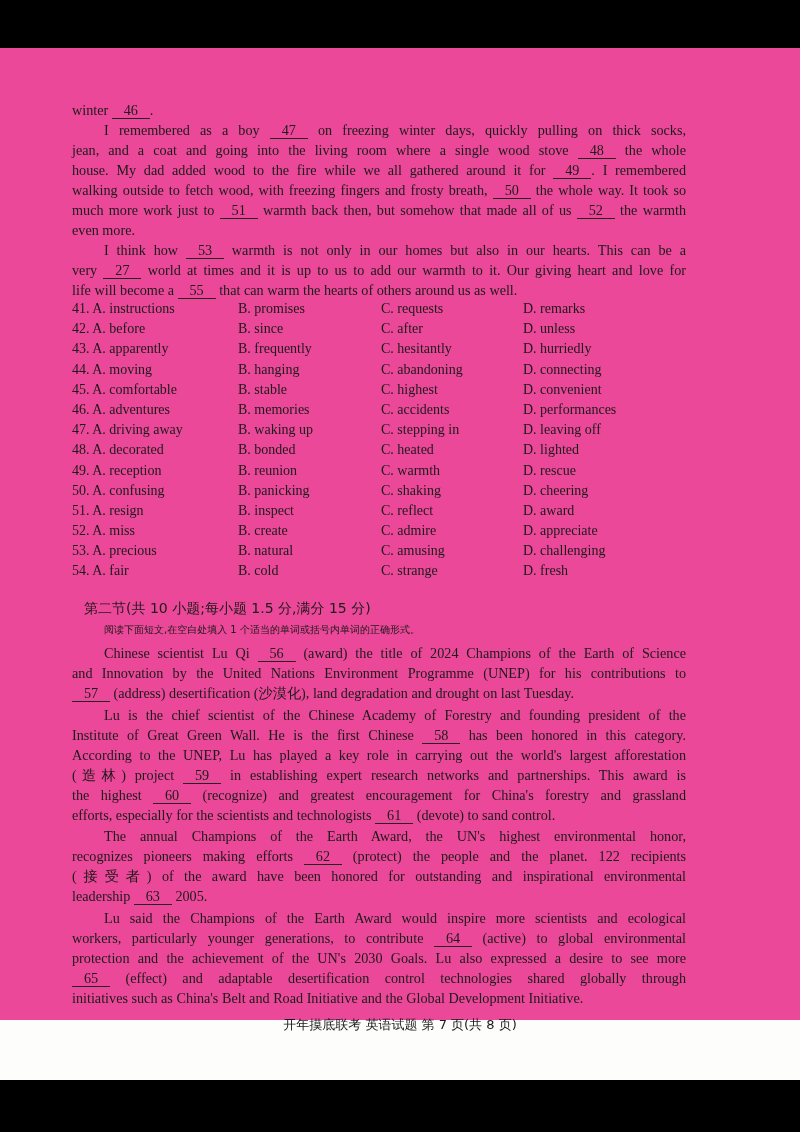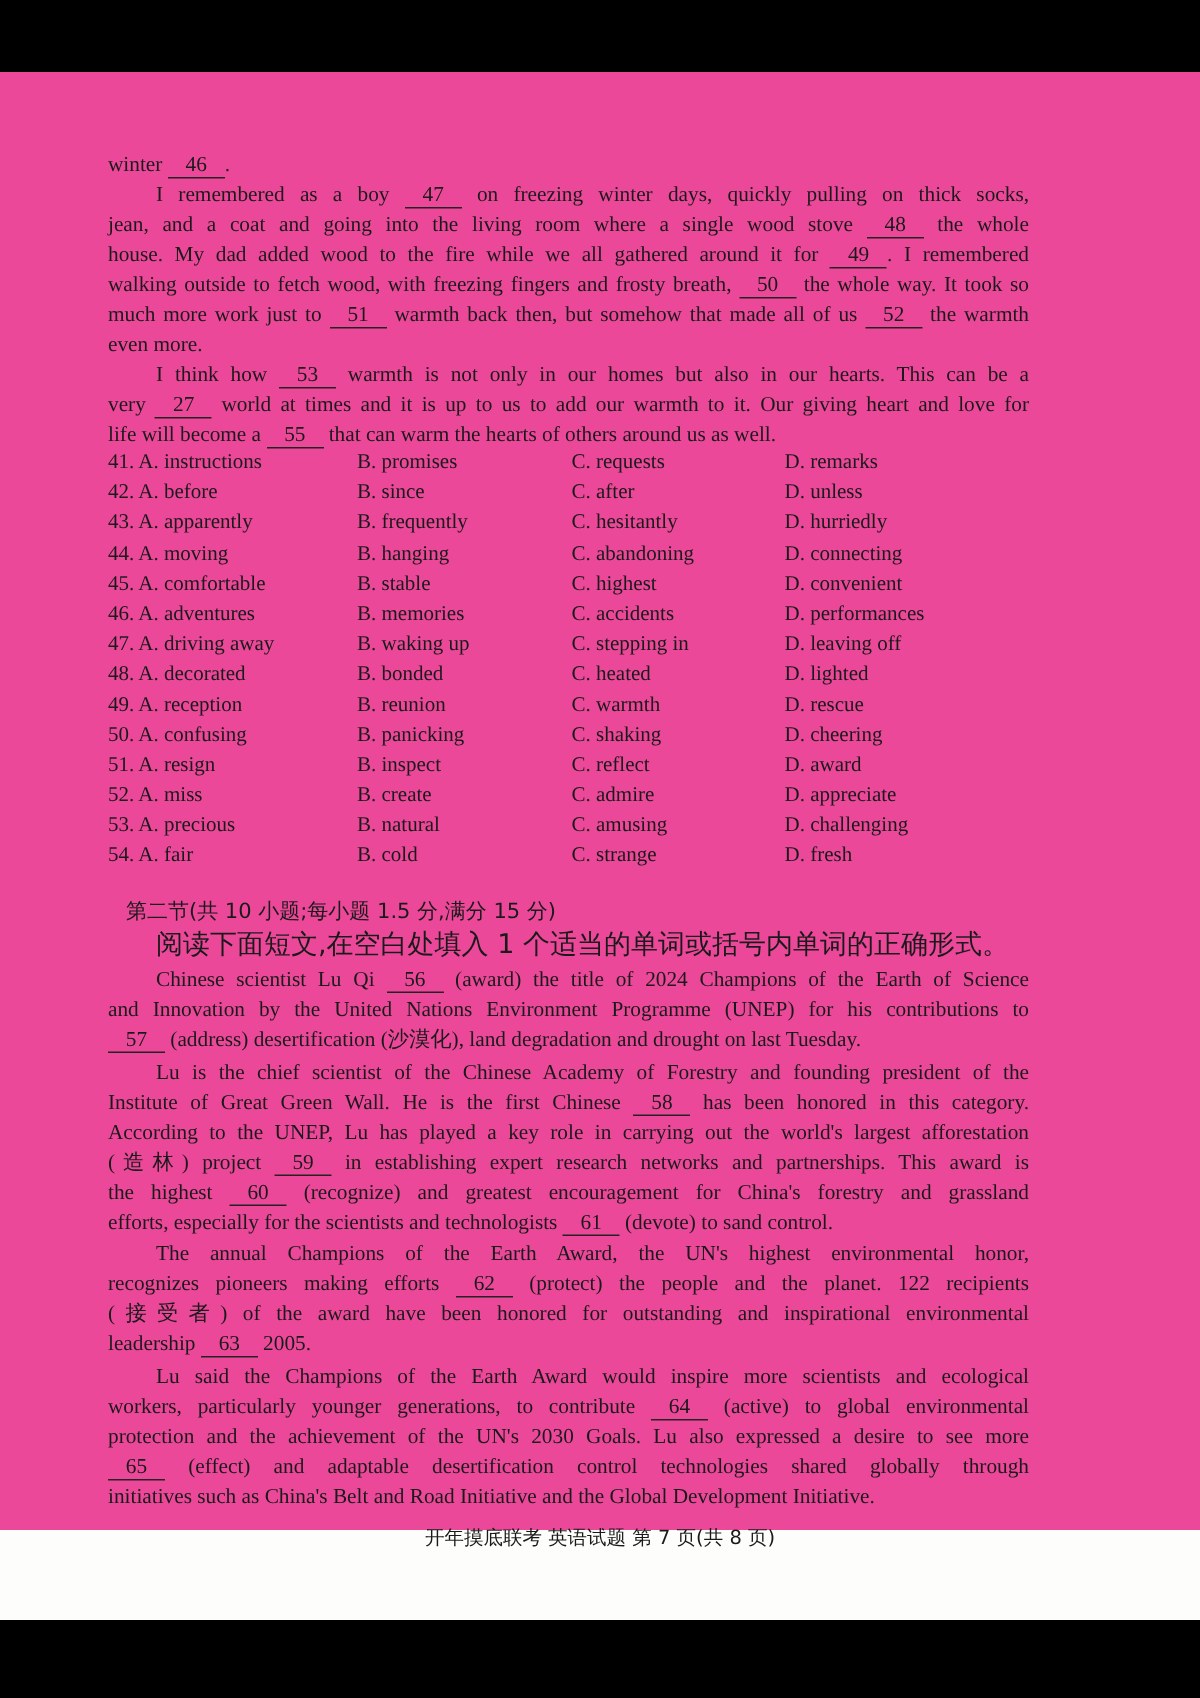--- a/index.html
+++ b/index.html
@@ -24,21 +24,21 @@
     line-height: 16px; padding: 0 2px; min-width: 34px; text-align-last: center;
   }
   .opts { position: absolute; left: 72px; width: 620px; font-size: 14px; line-height: 20.2px; }
   .opt-row { display: flex; height: 20.2px; }
   .opt-row span { display: inline-block; white-space: nowrap; }
   .c1 { width: 166px; }
   .c2 { width: 143px; }
   .c3 { width: 142px; }
   .c4 { width: 160px; }
   .sec-head { position: absolute; left: 60px; top: 598px; font-family: "DejaVu Sans", sans-serif; font-weight: normal; font-size: 14px; line-height: 20px; margin-left: 24px; }
-  .instr { position: absolute; left: 104px; top: 620px; font-family: "DejaVu Sans", sans-serif; font-size: 18px; line-height: 20px; }
+  .instr { position: absolute; left: 104px; top: 620px; font-family: "DejaVu Sans", sans-serif; font-size: 10px; line-height: 20px; }
   .footer { position: absolute; left: 0; width: 800px; top: 1016px; text-align: center; font-family: "DejaVu Sans", sans-serif; font-weight: normal; font-size: 13px; }
 </style>
 </head>
 <body>
 
 <div class="bar-top"></div>
 
 <div class="page">
   <div id="passage1">
       <div class="line last" style="top: 52px;">winter <span class="blank">46</span>.</div>

